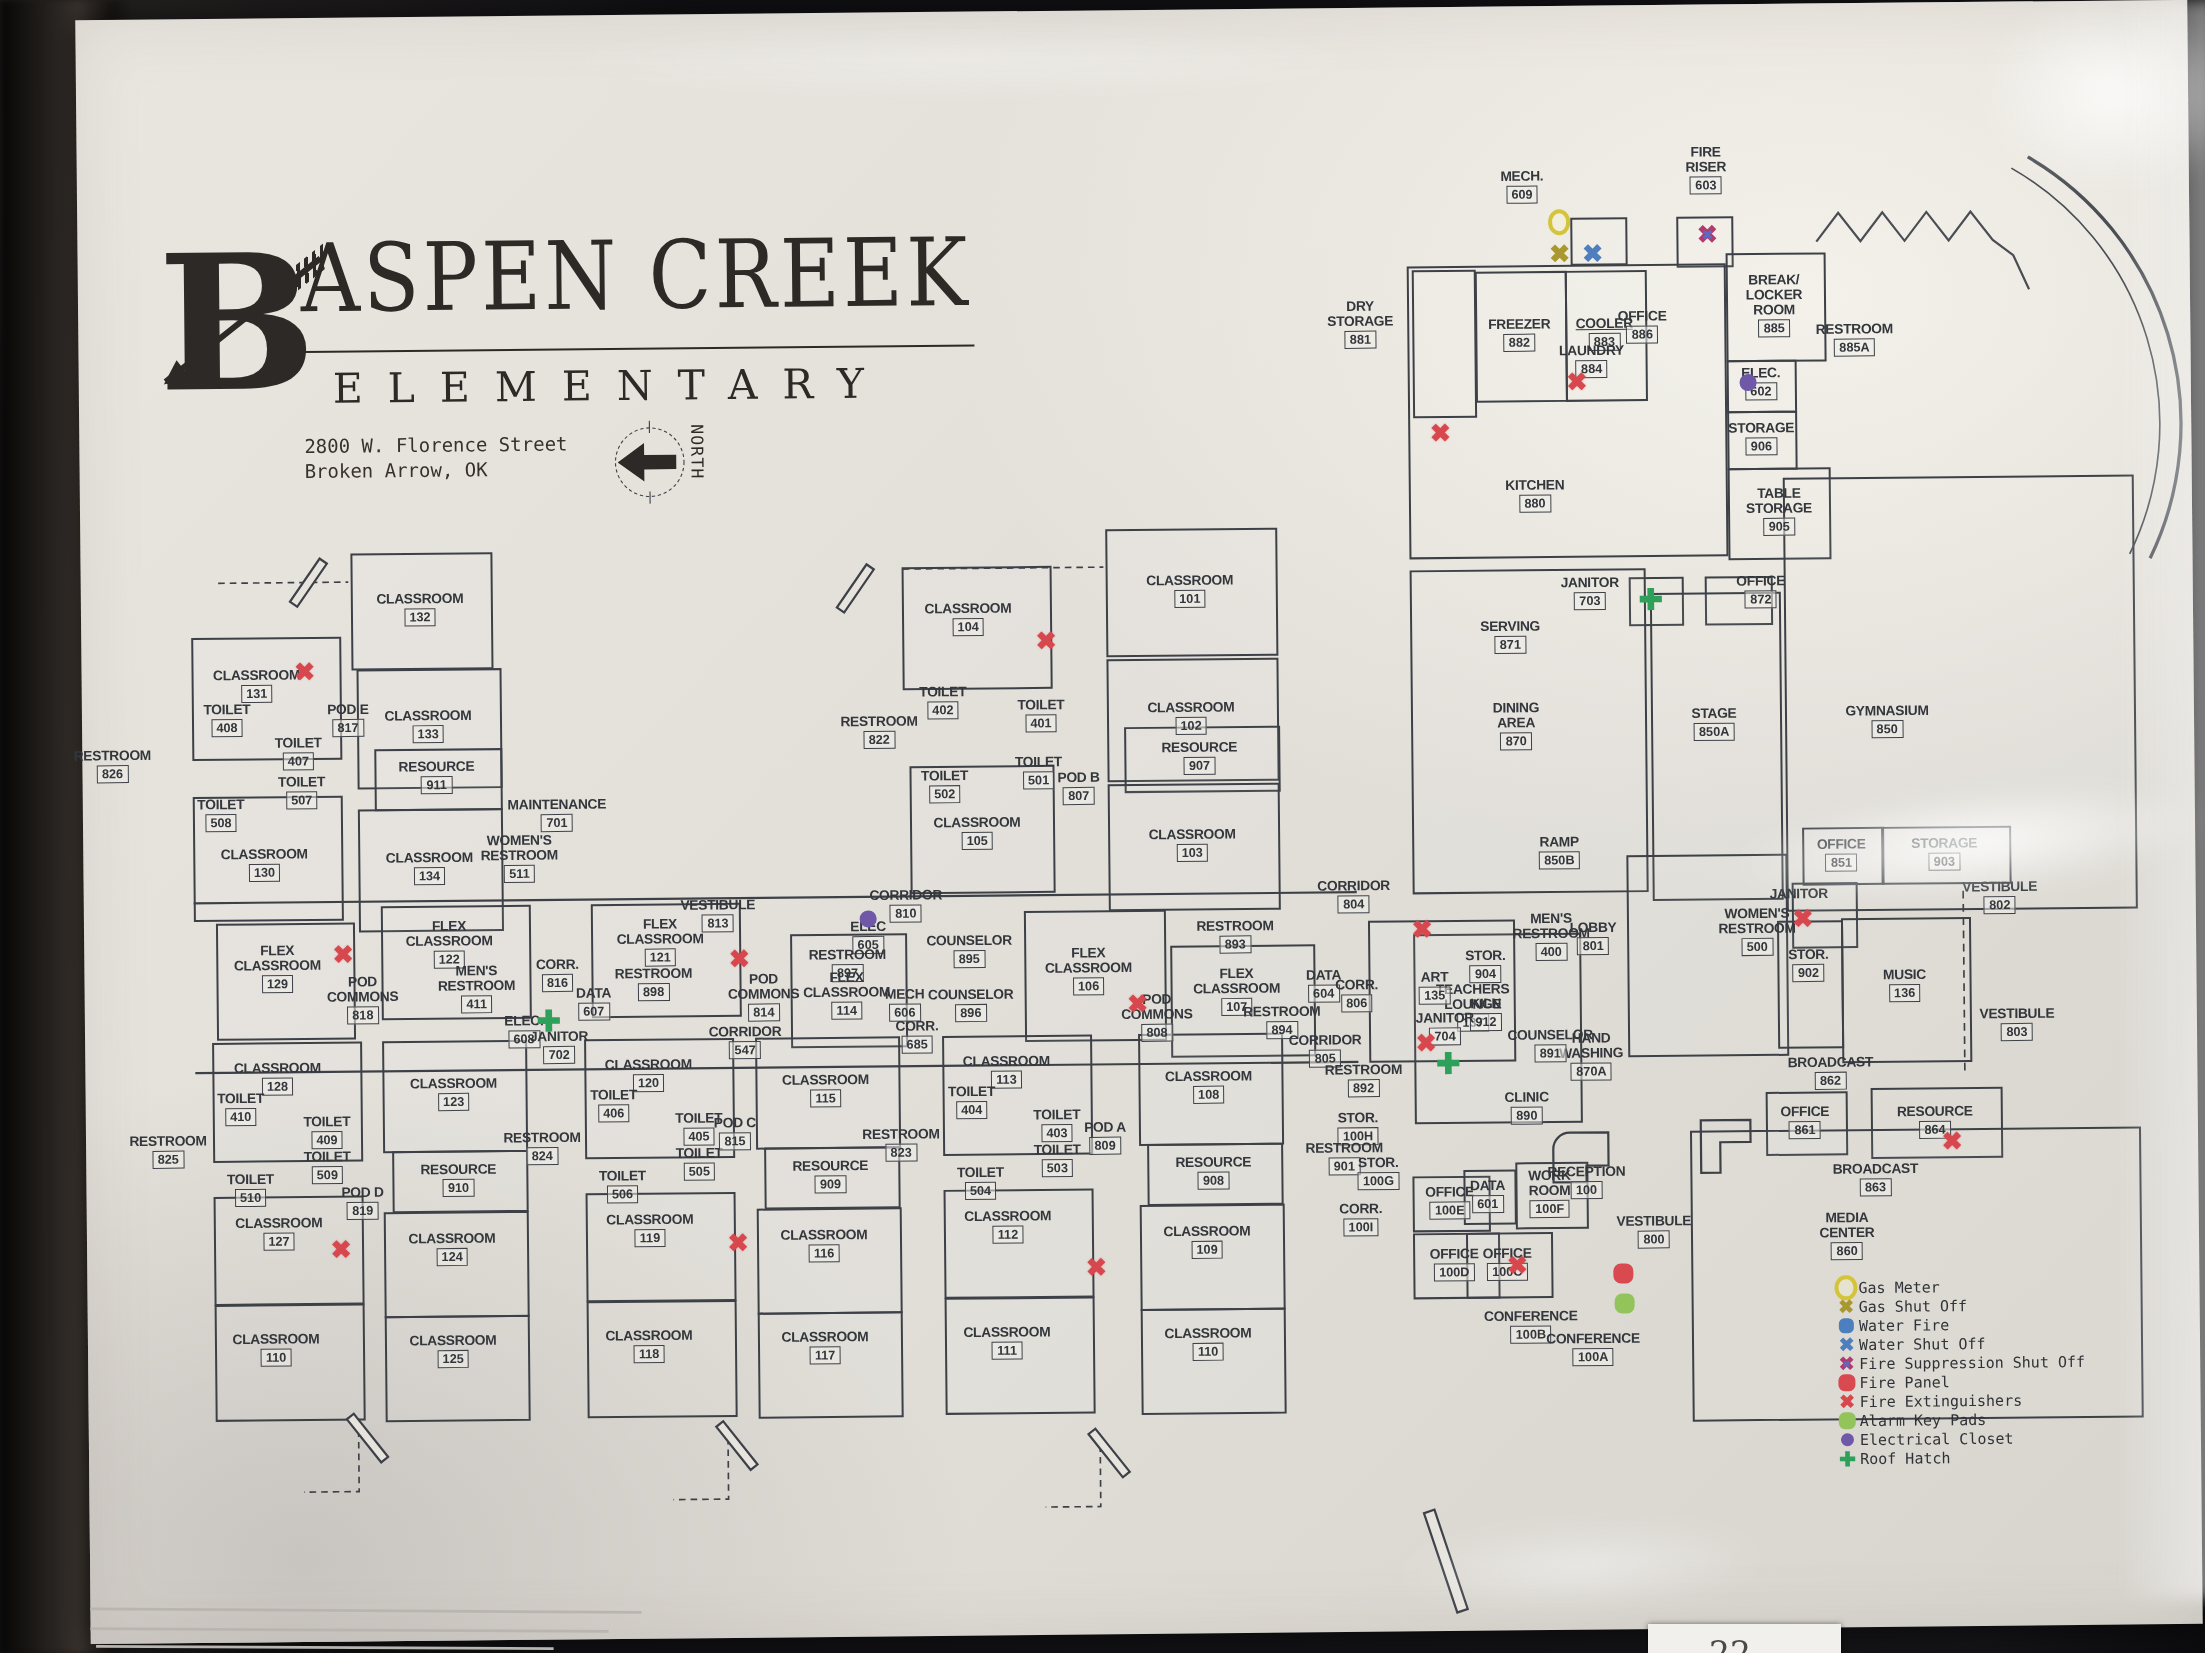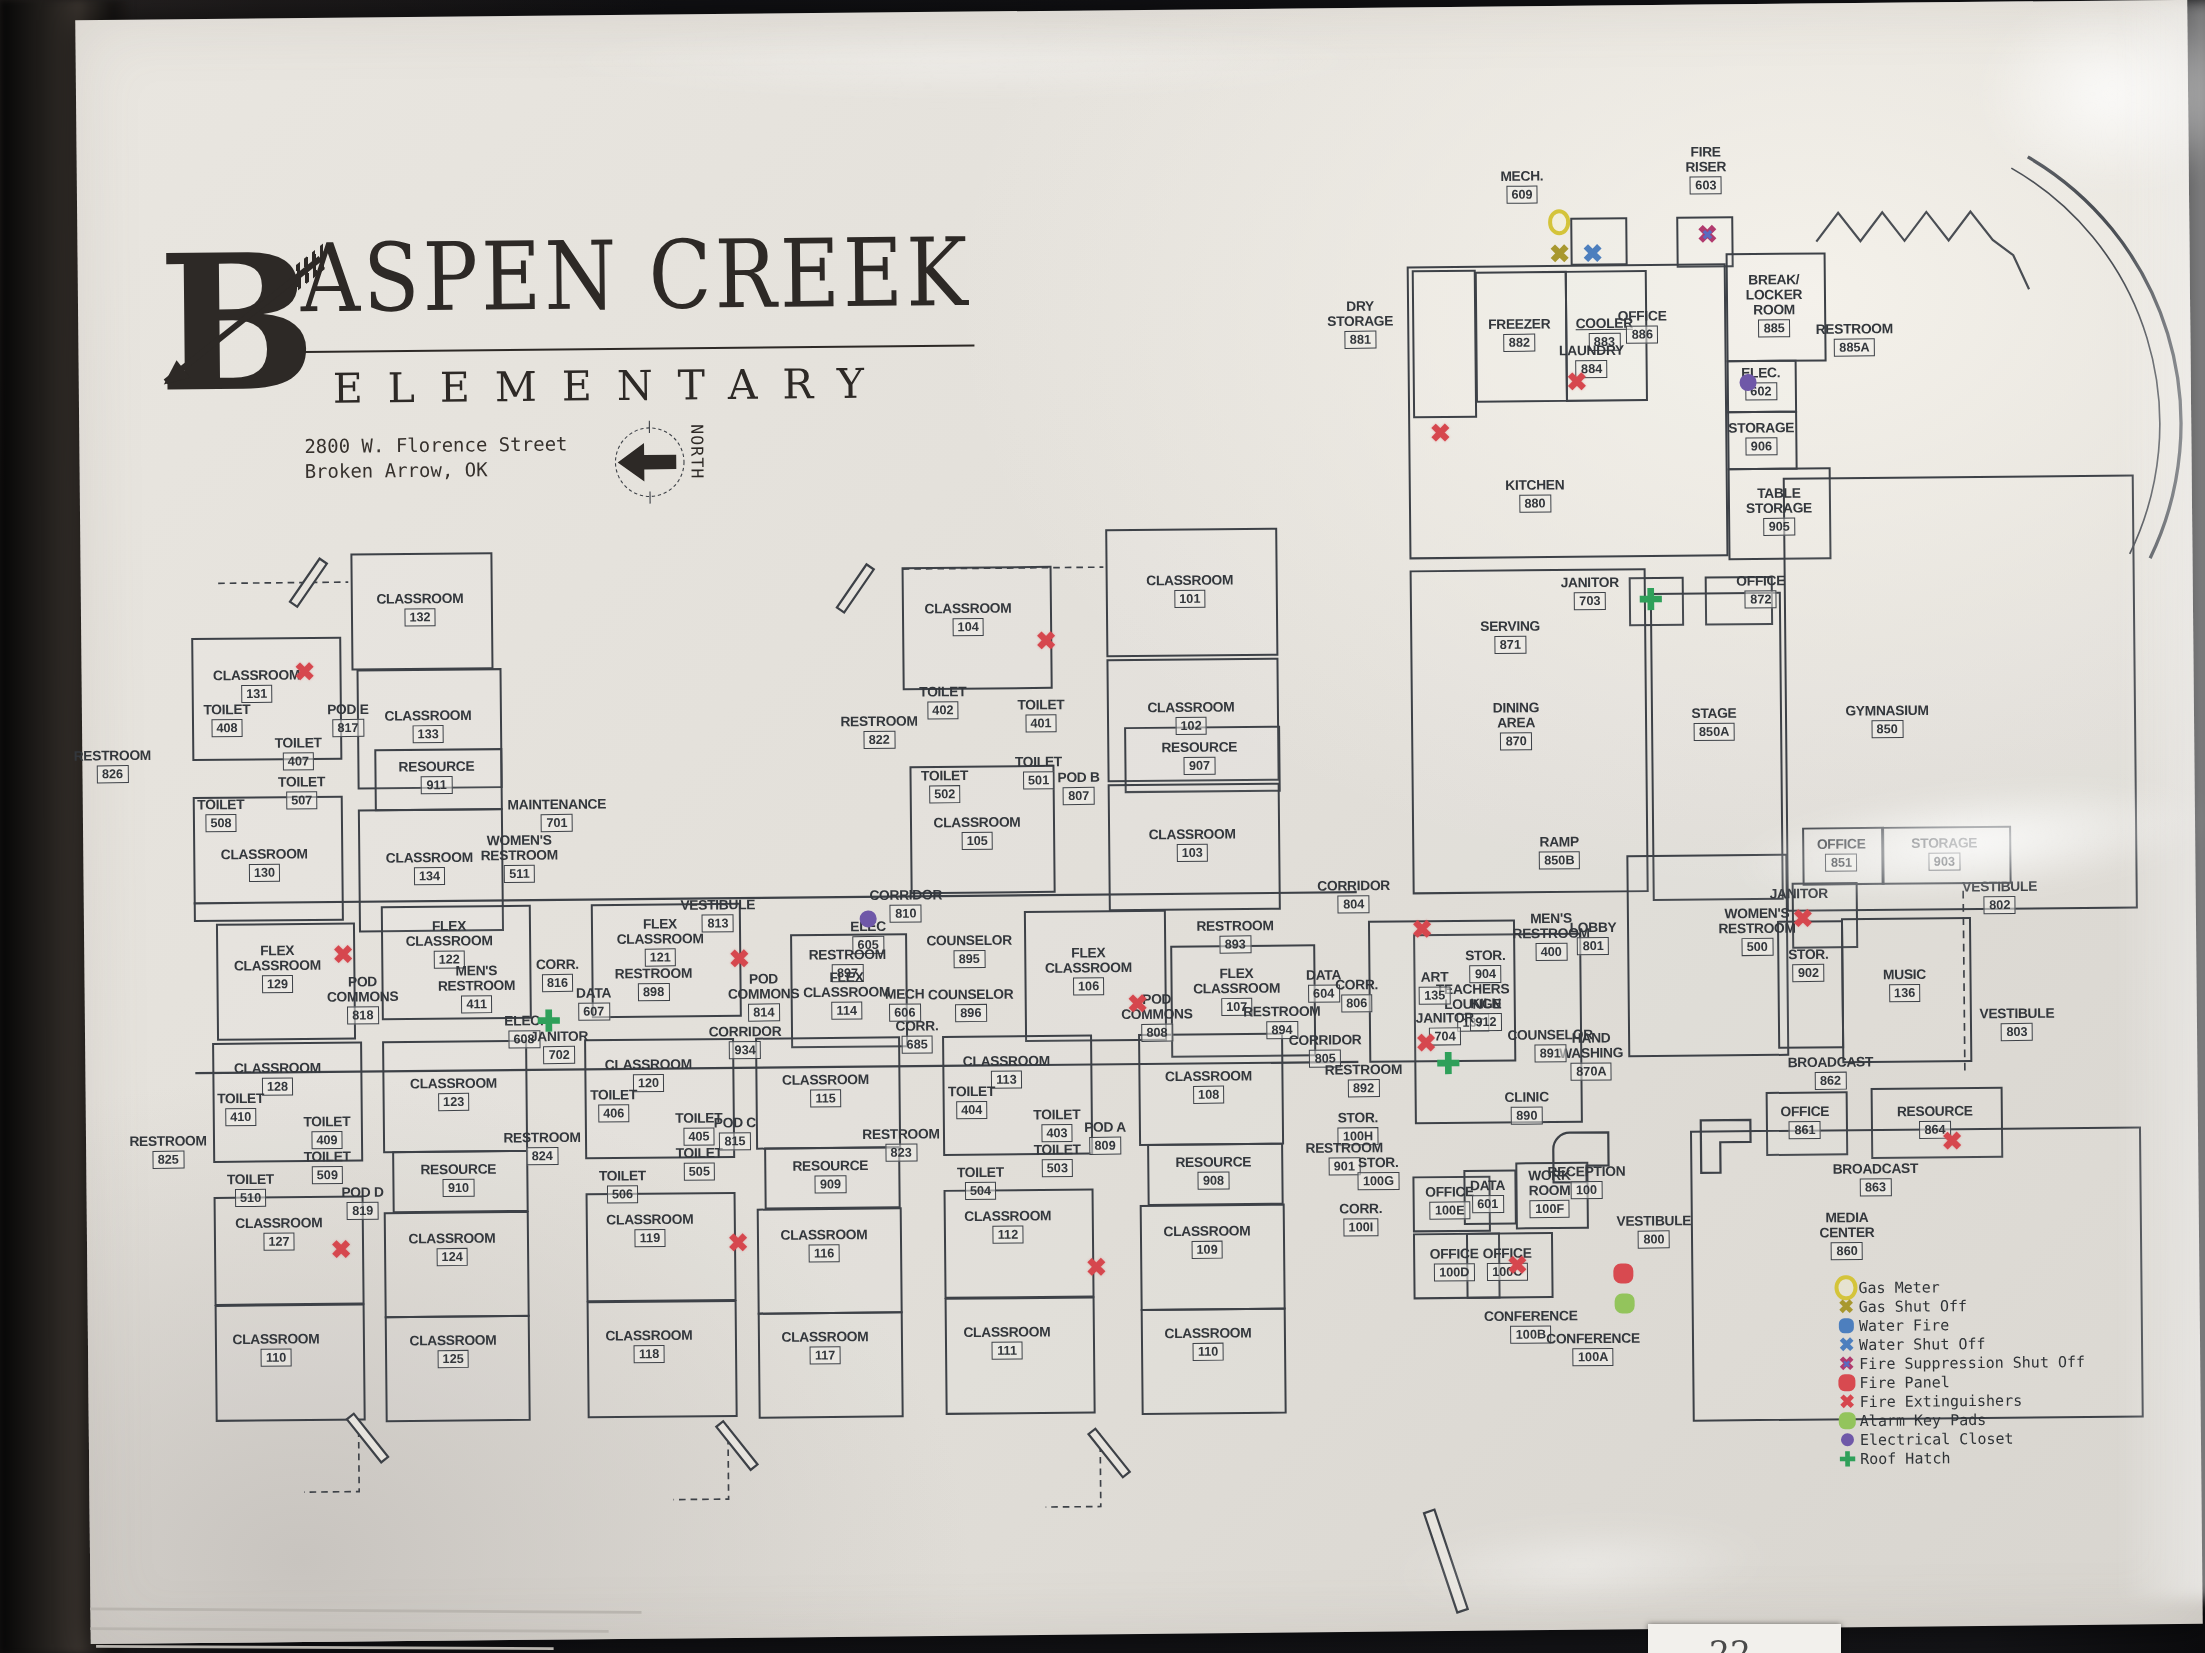--- a/index.html
+++ b/index.html
@@ -502,21 +502,21 @@
           <div class="room-name">RESTROOM</div>
           <div><div class="room-num">898</div></div>
         </div>
         <div class="room-tag" style="left: 762px; top: 993px;">
           <div class="room-name">POD
 COMMONS</div>
           <div><div class="room-num">814</div></div>
         </div>
         <div class="room-tag" style="left: 743px; top: 1038px;">
           <div class="room-name">CORRIDOR</div>
-          <div><div class="room-num">934</div></div>
+          <div><div class="room-num">547</div></div>
         </div>
         <div class="room-tag" style="left: 867px; top: 934px;">
           <div class="room-name">ELEC</div>
           <div><div class="room-num">605</div></div>
         </div>
         <div class="room-tag" style="left: 846px; top: 962px;">
           <div class="room-name">RESTROOM</div>
           <div><div class="room-num">897</div></div>
         </div>
         <div class="room-box" style="left: 789px; top: 931px; width: 113px; height: 110px;"></div>

